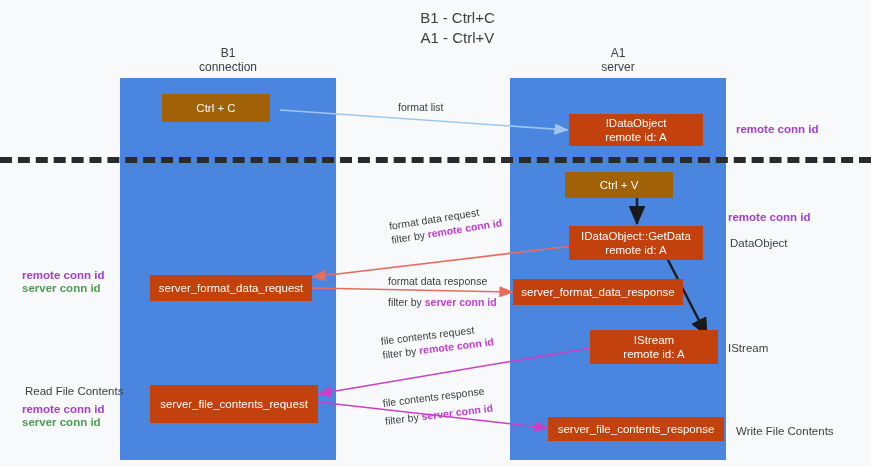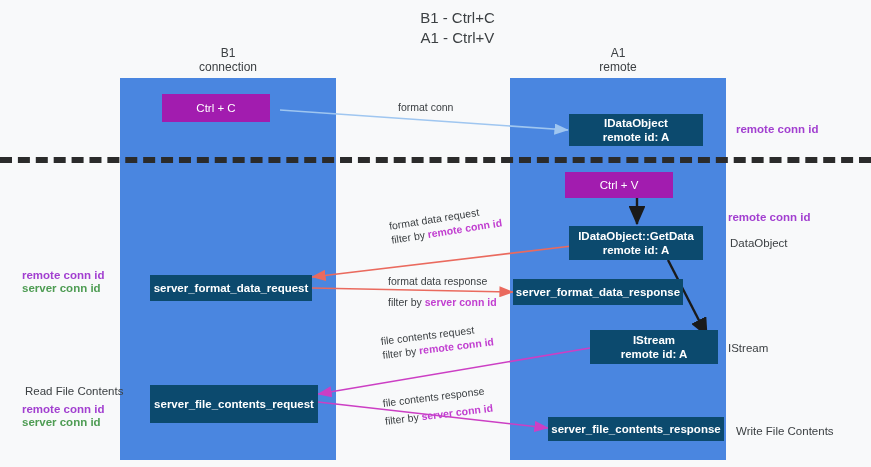--- a/index.html
+++ b/index.html
@@ -63,22 +63,22 @@
     flex-direction: column;
     align-items: center;
     justify-content: center;
     color: #ffffff;
     font-size: 11.5px;
     line-height: 14px;
     text-align: center;
     padding: 2px 6px;
     z-index: 4;
   }
-  .box.green  { background: #a21caf; }
-  .box.orange { background: #0c4a6e; font-weight: bold; }
+  .box.green  { background: #a16207; }
+  .box.orange { background: #c2410c; }
   .box .l2 { display: block; }
 
   
   #section-divider {
     position: absolute;
     left: 0;
     width: 871px;
     top: 157px;
     height: 0;
     border-top: 6px dashed #2b2b2b;
@@ -126,21 +126,21 @@
     <div>B1 - Ctrl+C</div>
     <div>A1 - Ctrl+V</div>
   </div>
 
   <div class="lane-header" id="hdr-b1">
     <div>B1</div>
     <div>connection</div>
   </div>
   <div class="lane-header" id="hdr-a1">
     <div>A1</div>
-    <div>remote</div>
+    <div>server</div>
   </div>
 
   <div class="lane" id="lane-b1"></div>
   <div class="lane" id="lane-a1"></div>
 
   <svg class="overlay" viewBox="0 0 871 467">
     <defs>
       <marker id="ah-blue" markerWidth="9" markerHeight="7" refX="8.5" refY="3.5" orient="auto">
         <polygon points="0 0, 9 3.5, 0 7" fill="#9fc6f0"></polygon>
       </marker>
@@ -205,21 +205,21 @@
 
   <div class="box orange" style="left:150px; top:385px; width:168px; height:38px;">
     <span>server_file_contents_request</span>
   </div>
 
   <div class="box orange" style="left:548px; top:417px; width:176px; height:24px;">
     <span>server_file_contents_response</span>
   </div>
 
   <div class="edge-label" style="left:398px; top:100px;">
-    <span>format conn</span>
+    <span>format list</span>
   </div>
 
   <div class="edge-label tilt" style="left:388px; top:219px;">
     <div>format data request</div>
     <div><span>filter by </span><span class="hl">remote conn id</span></div>
   </div>
 
   <div class="edge-label" style="left:388px; top:274px;">
     <div>format data response</div>
     <div style="margin-top:7px;"><span>filter by </span><span class="hl">server conn id</span></div>

